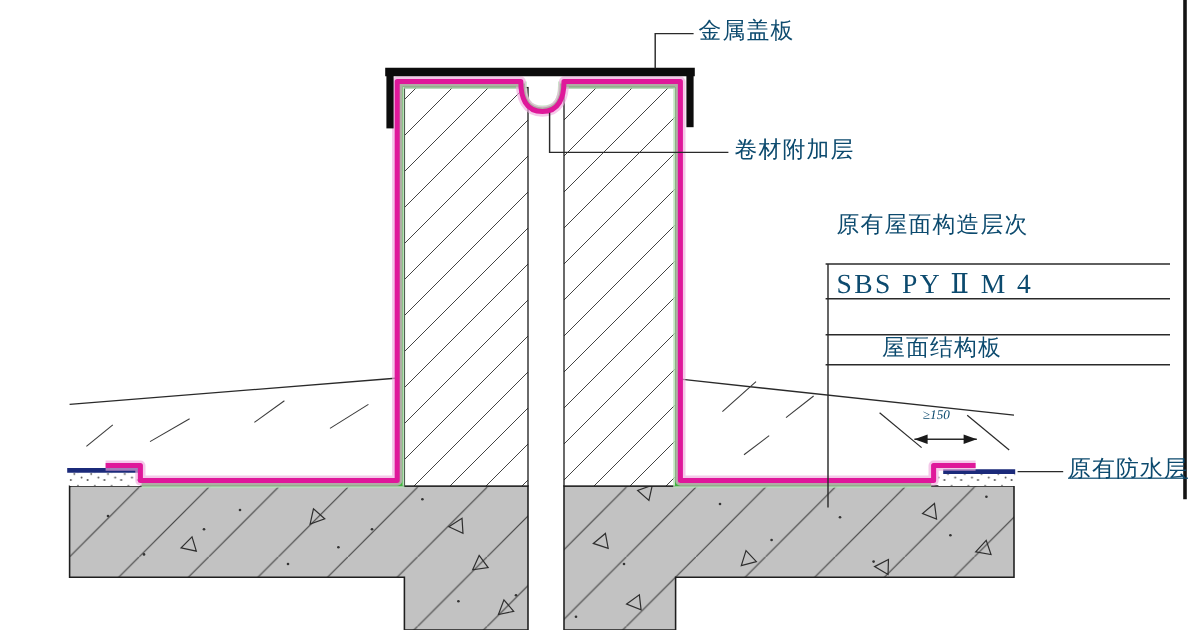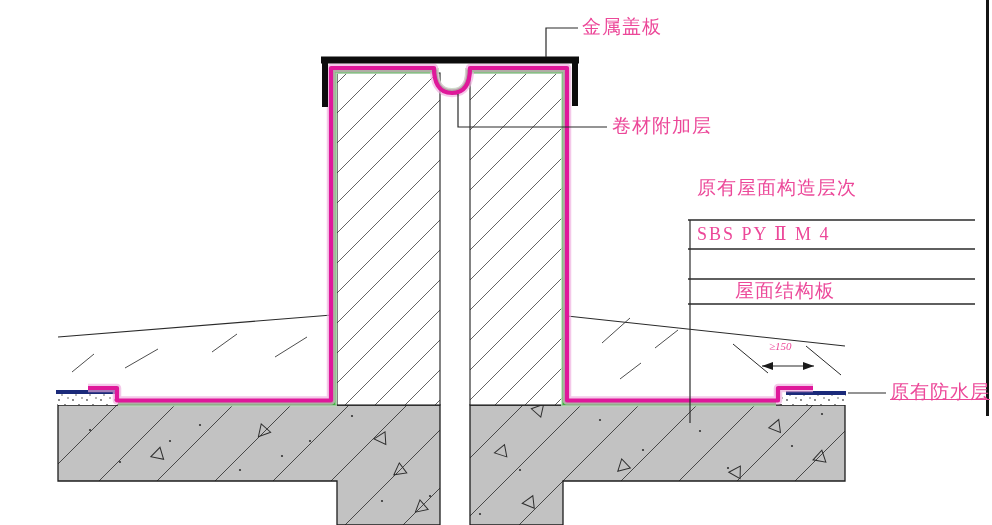--- a/index.html
+++ b/index.html
@@ -1,20 +1,20 @@
 <!DOCTYPE html>
 <html><head>
 <meta charset="utf-8">
 <style>
   html,body{margin:0;padding:0;background:#fff;}
   #stage{position:relative;width:992px;height:525px;background:#ffffff;overflow:hidden;
          font-family:"Liberation Serif","DejaVu Serif",serif;}
   #stage svg{position:absolute;left:0;top:0;}
-  .lbl{position:absolute;color:#ec4899;font-size:19px;line-height:1.05;letter-spacing:1px;white-space:nowrap;}
-  .lbl.small{font-size:18px;letter-spacing:0.5px;}
+  .lbl{position:absolute;color:#0c4a6e;font-size:19px;line-height:1.05;letter-spacing:1px;white-space:nowrap;}
+  .lbl.small{font-size:23px;letter-spacing:0.5px;}
   .lbl.dim{font-style:italic;font-size:11px;letter-spacing:0;}
 </style>
 </head>
 <body>
 
 <div id="stage">
 
   <svg width="992" height="525" viewBox="0 0 992 525">
     <defs>
       <pattern id="wallhatch" width="30" height="30" patternUnits="userSpaceOnUse">

